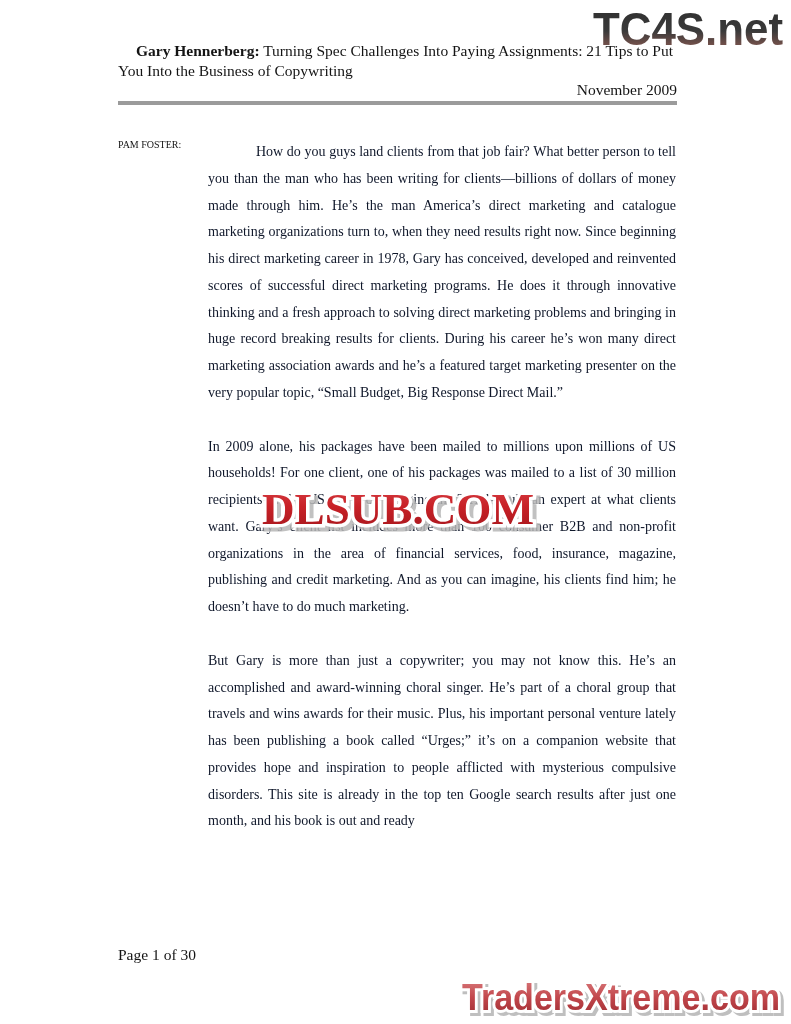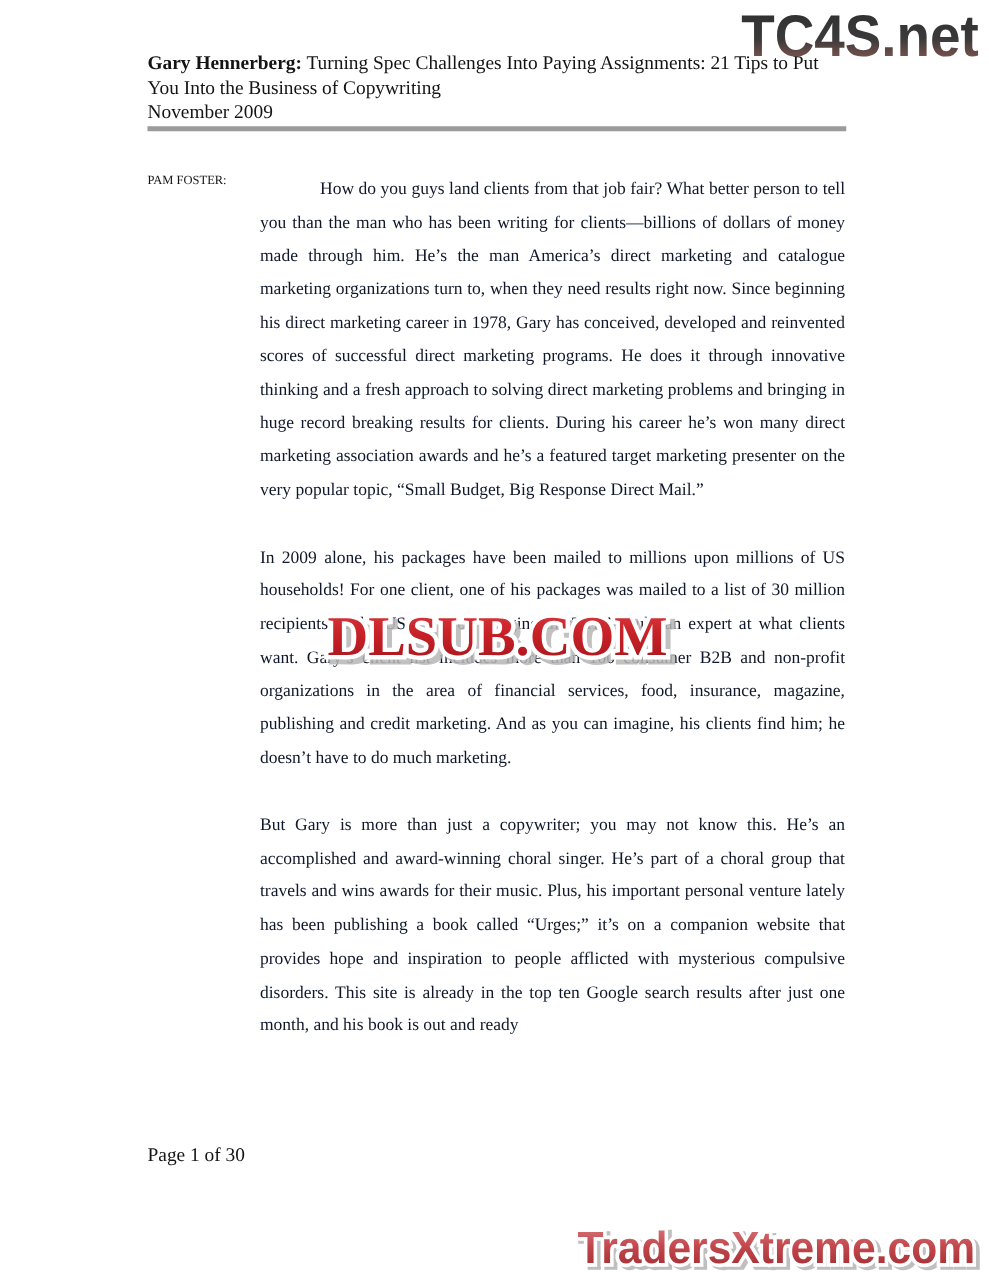--- a/index.html
+++ b/index.html
@@ -29,22 +29,22 @@
   
   .doc-header {
     position: absolute;
     left: 118px;
     top: 41px;
     width: 559px;
     font-size: 15.5px;
     line-height: 19.5px;
     color: #141414;
   }
-  .doc-header .speaker-bold { font-weight: bold; }
-  .doc-header .date-line { display: block; }
+  .doc-header .speaker-bold { font-weight: bold; margin-left: 18px; }
+  .doc-header .date-line { display: block; text-align: right; }
 
   .header-divider {
     position: absolute;
     left: 118px;
     top: 101px;
     width: 559px;
     height: 4px;
     background: #9b9b9b;
   }
 
@@ -79,21 +79,21 @@
     top: 480px;
     width: 300px;
     height: 62px;
     pointer-events: none;
   }
 
   
   .page-number {
     position: absolute;
     left: 118px;
-    top: 916px;
+    top: 946px;
     font-size: 15.5px;
     color: #141414;
   }
   .traders-logo {
     position: absolute;
     left: 455px;
     top: 974px;
     width: 336px;
     height: 50px;
   }

